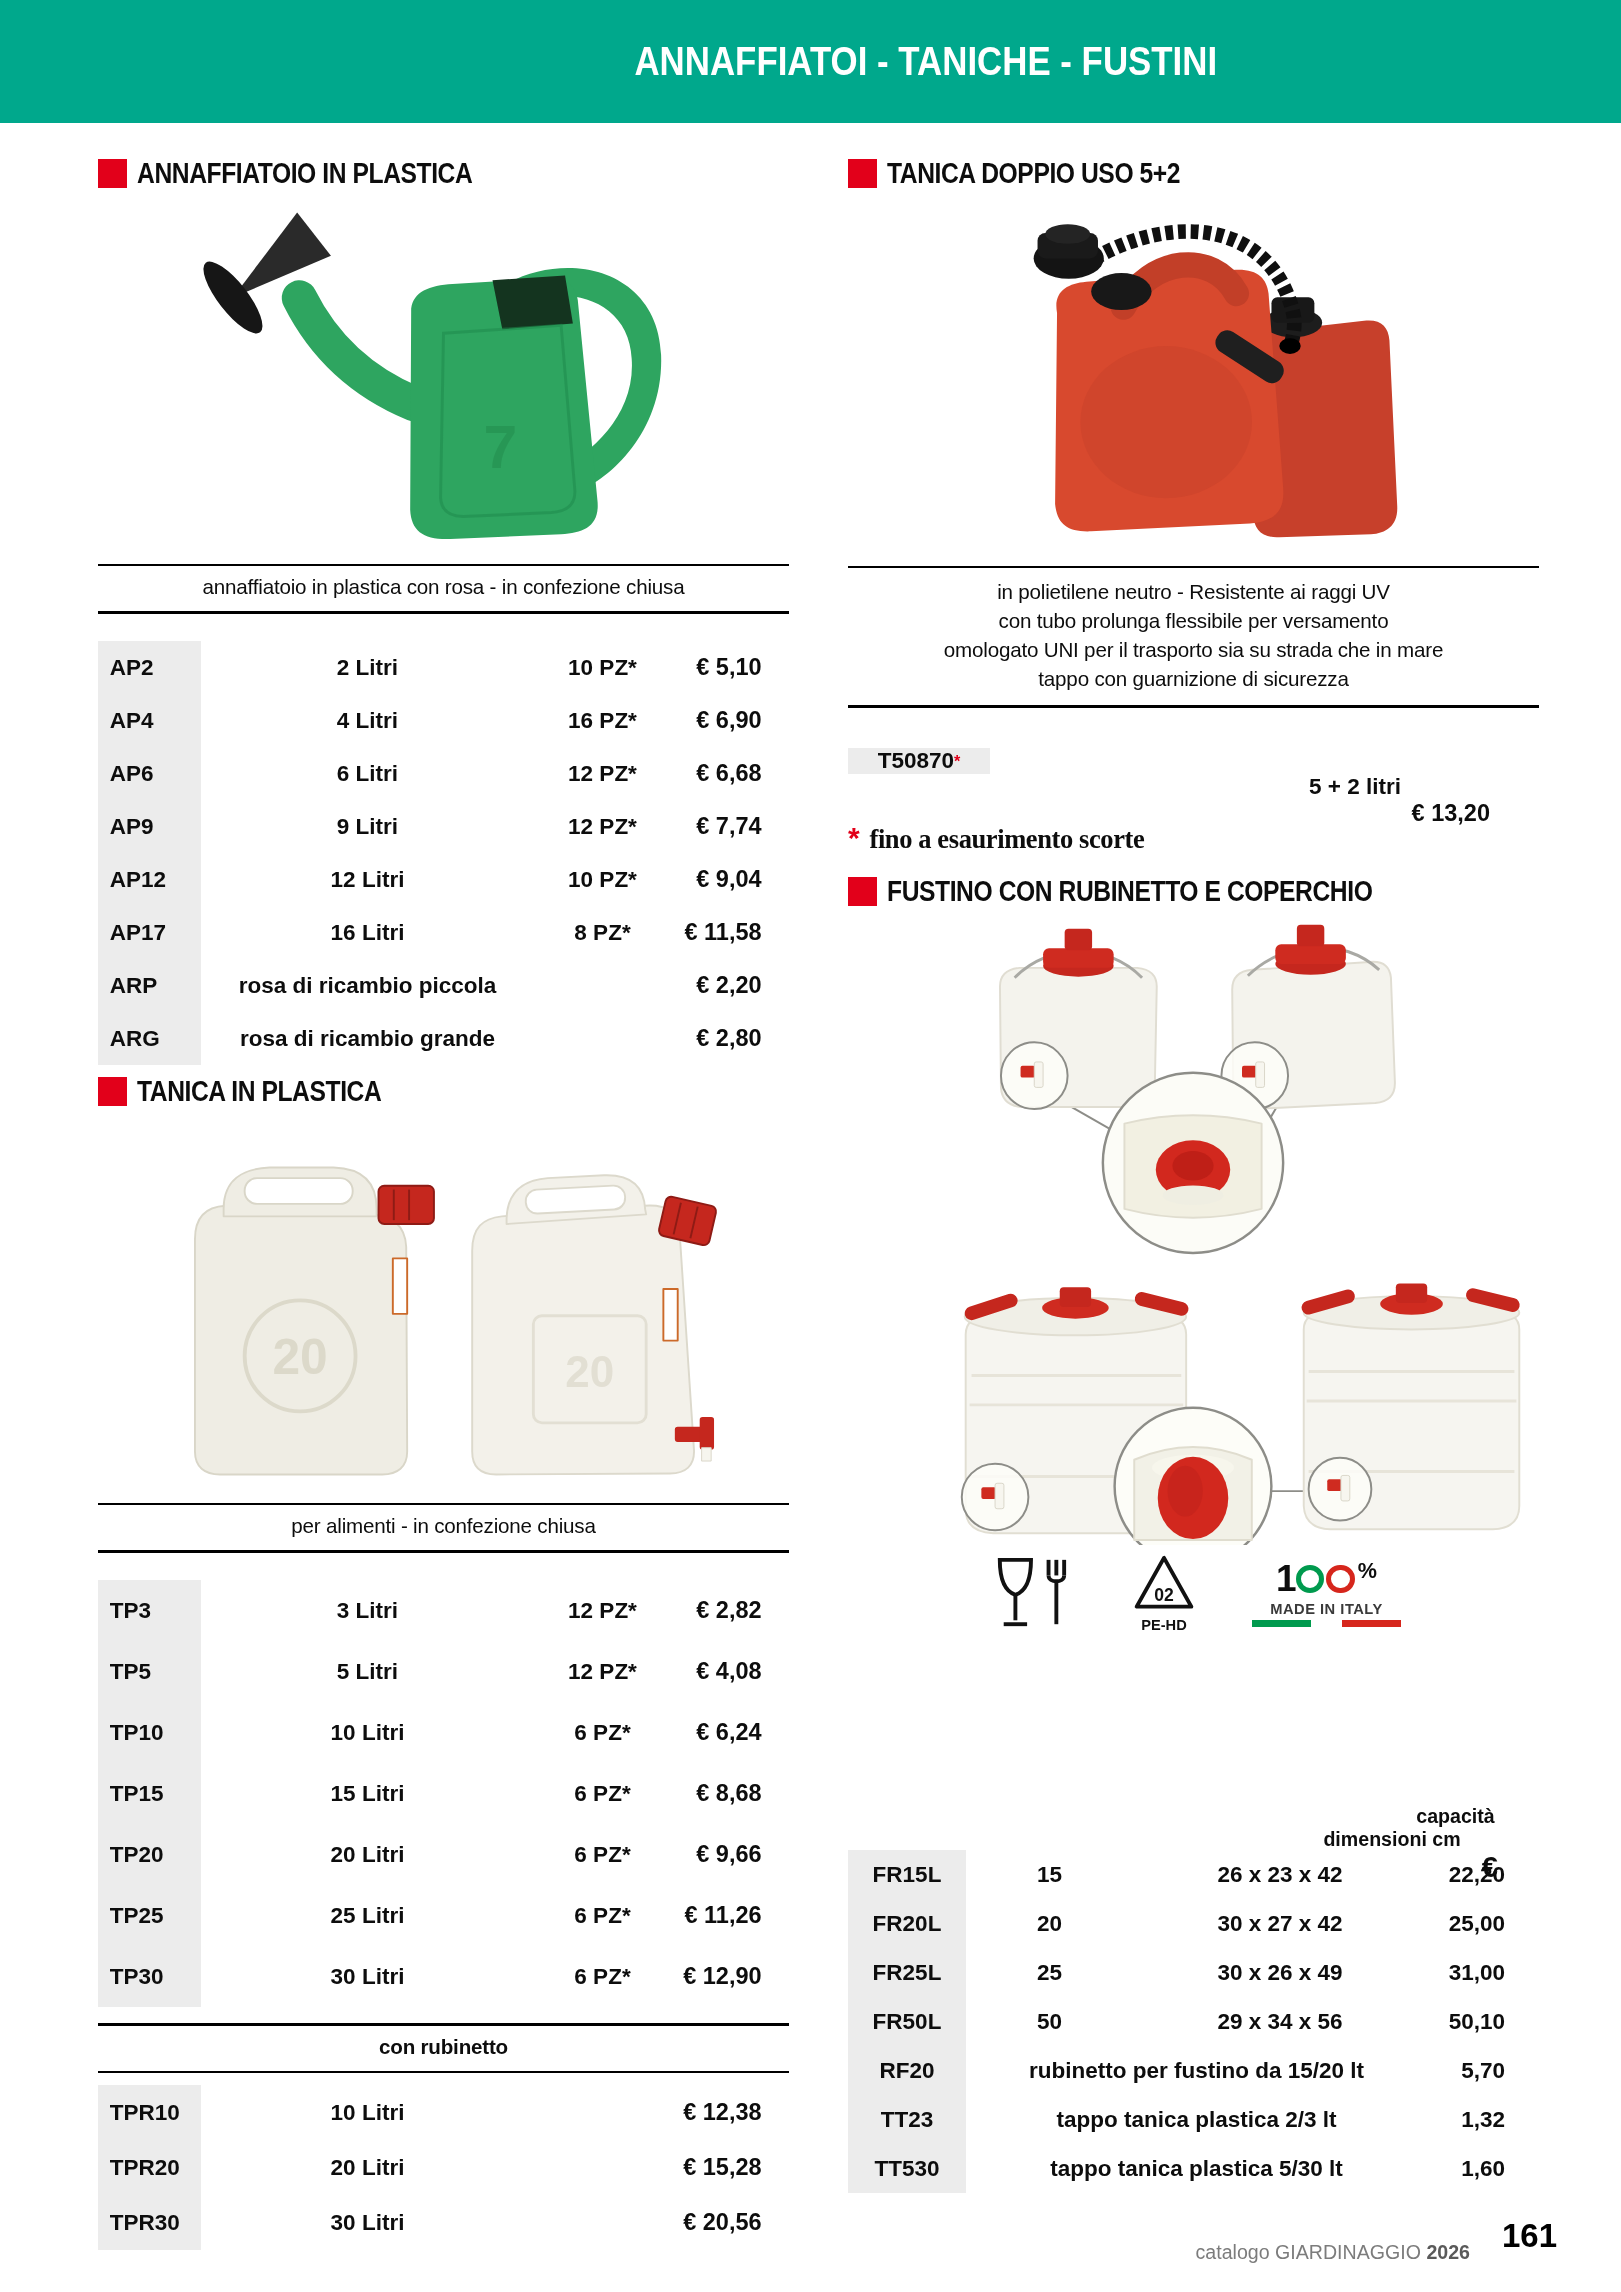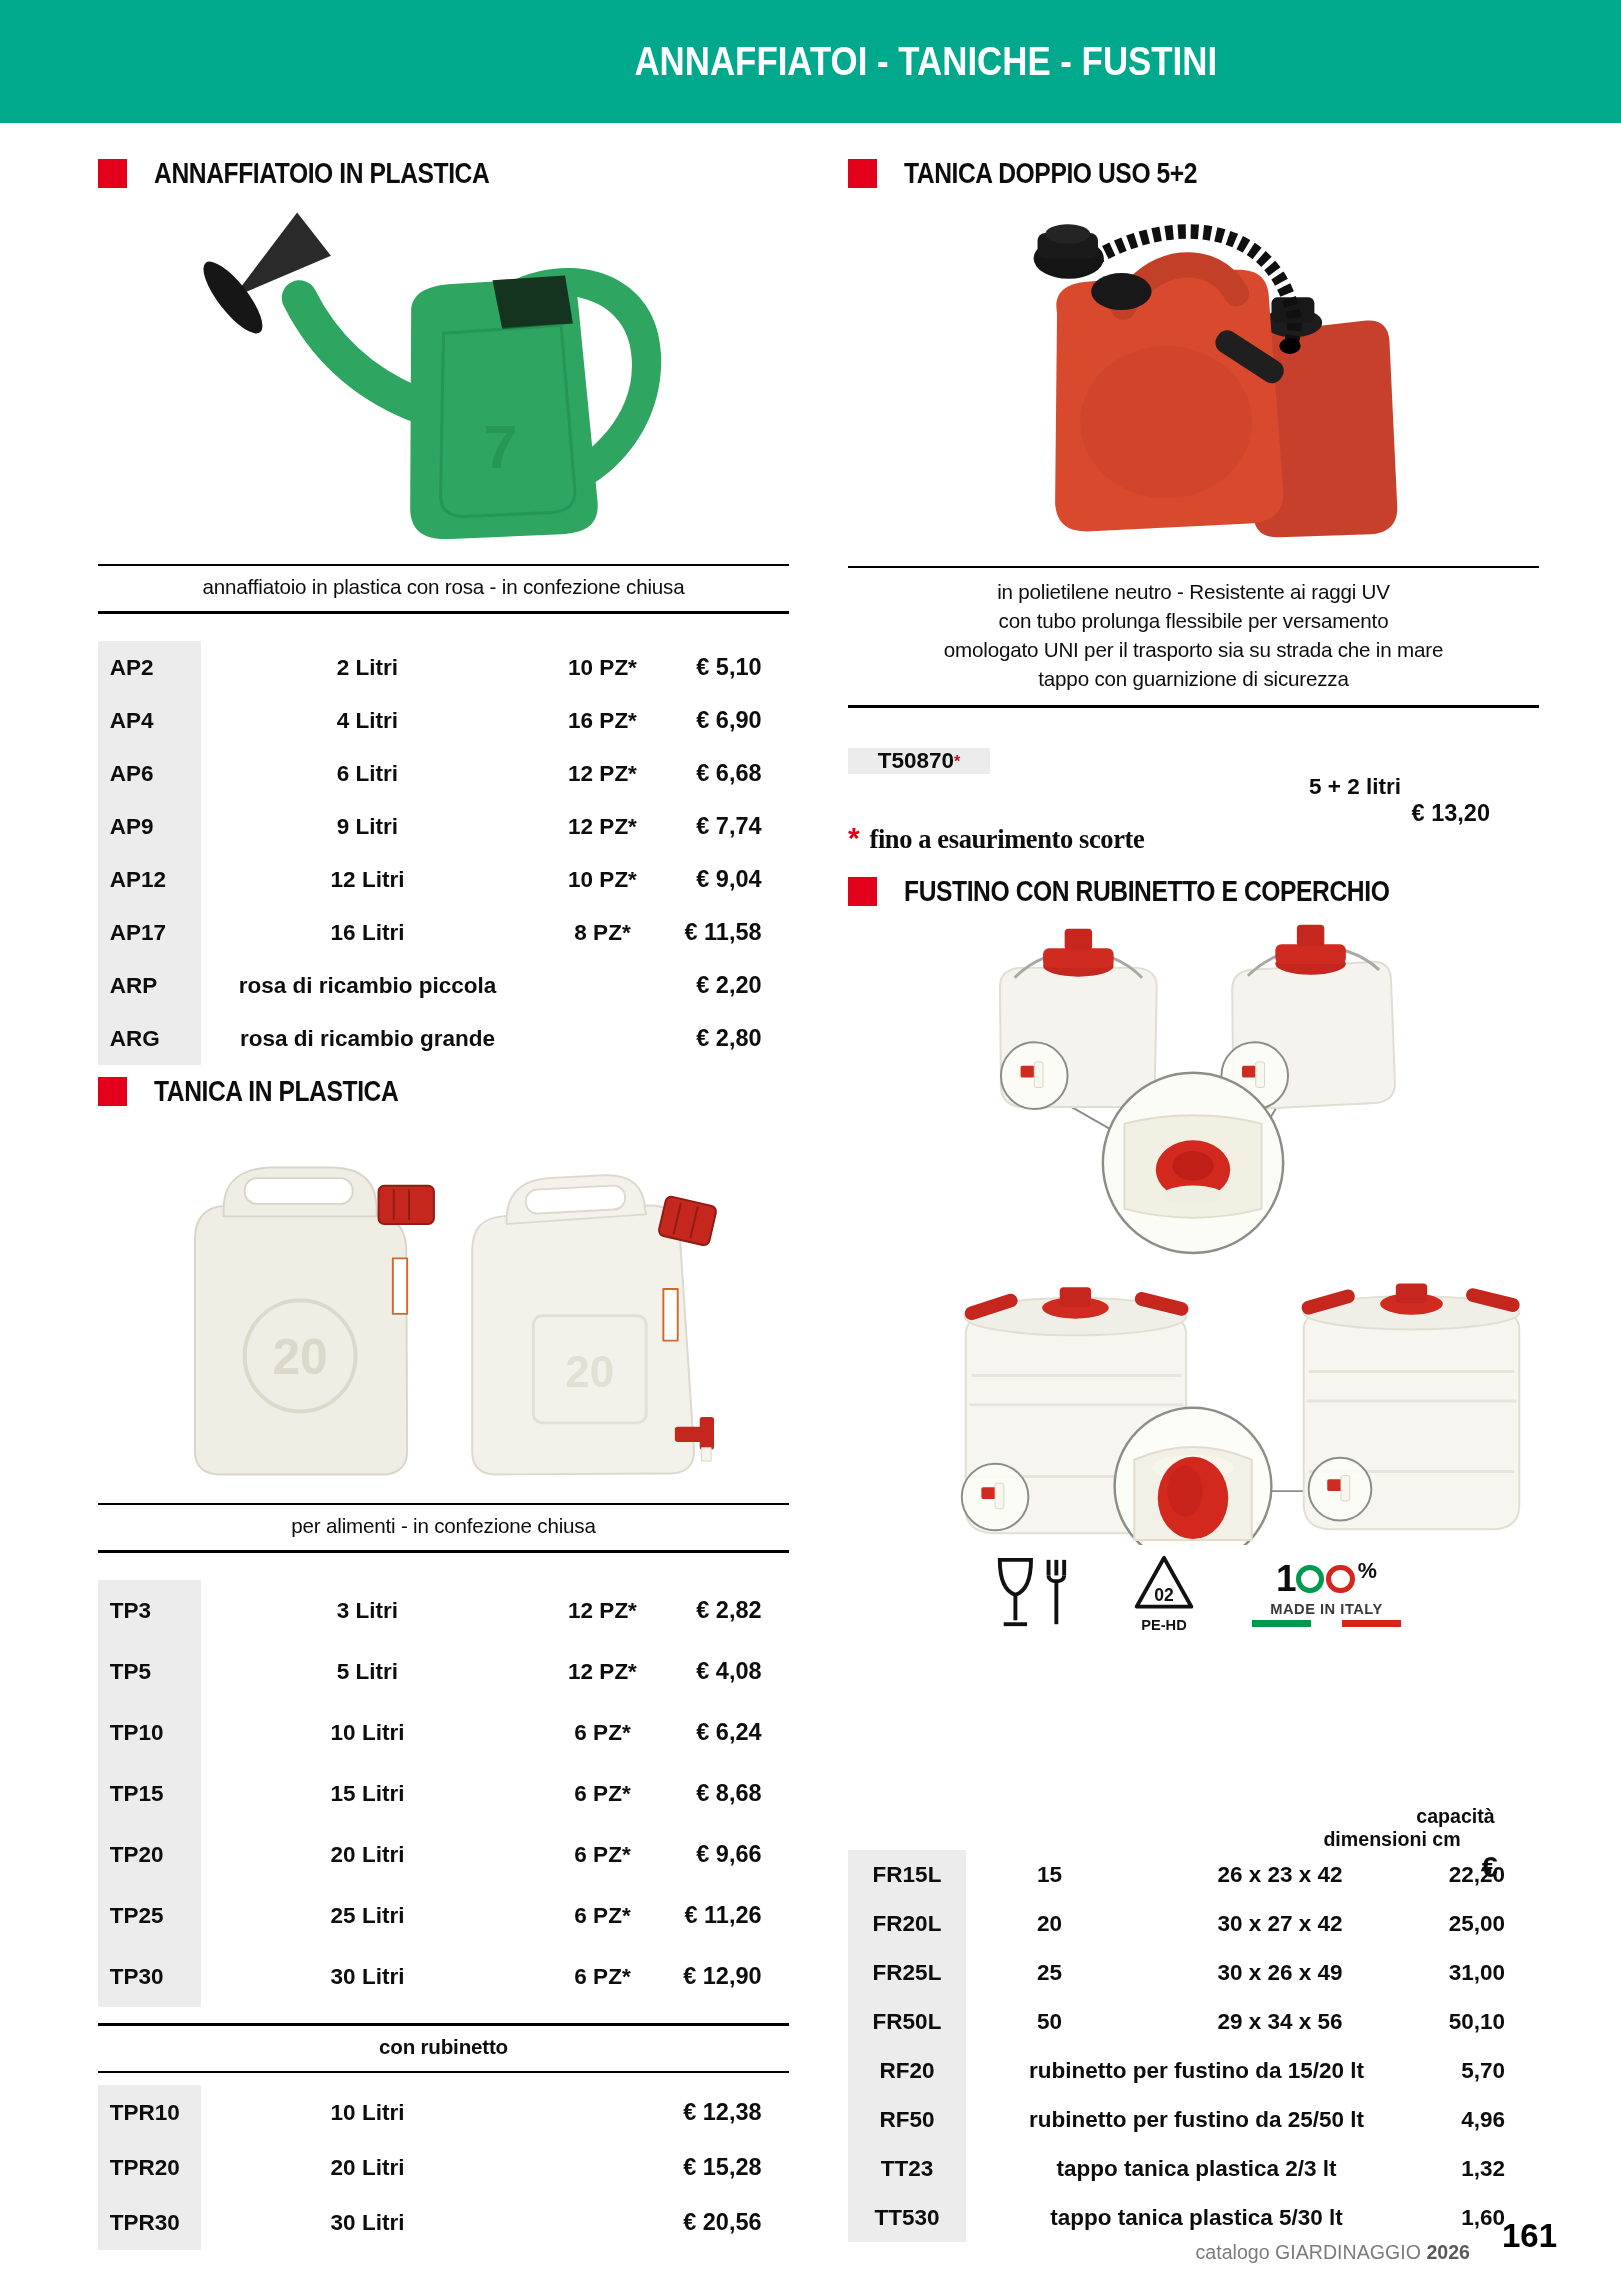--- a/index.html
+++ b/index.html
@@ -17,21 +17,21 @@
   .cond { display:inline-block; transform:scaleX(0.85); transform-origin:center center; white-space:nowrap; }
   .cond-l { display:inline-block; transform:scaleX(0.85); transform-origin:left center; white-space:nowrap; }
 
   
   .col { position:absolute; top:123px; width:691px; }
   #col-left  { left:98px;  height:2169px; }
   #col-right { left:848px;  height:2169px; }
   .blk { position:absolute; left:0; width:691px; box-sizing:border-box; }
 
   
-  .shead { display:flex; align-items:center; gap:27px; height:39px; }
+  .shead { display:flex; align-items:center; gap:10px; height:39px; }
   .red-sq { width:29px; height:29px; background:#e2001a; flex:0 0 auto; }
   .shead-txt { font-size:29px; font-weight:800; letter-spacing:-0.5px; }
 
   
   .band {
     border-top:2px solid #000; border-bottom:3.4px solid #000;
     padding:8.8px 2px 11.8px; font-size:20.6px; font-weight:500; letter-spacing:-0.2px;text-align:center;
   }
   .band.multi { line-height:29px; }
   .band.inv { border-top:3.4px solid #000; border-bottom:2px solid #000; font-weight:700; }
@@ -518,27 +518,20 @@
     </div>
     <div class="trow h50">
       <div class="fcode">
           <span>RF20</span>
         </div>
       <div class="fspan">rubinetto per fustino da 15/20 lt</div>
       <div class="fprice">5,70</div>
     </div>
     <div class="trow h50">
       <div class="fcode">
-          <span>RF50</span>
-        </div>
-      <div class="fspan">rubinetto per fustino da 25/50 lt</div>
-      <div class="fprice">4,96</div>
-    </div>
-    <div class="trow h50">
-      <div class="fcode">
           <span>TT23</span>
         </div>
       <div class="fspan">tappo tanica plastica 2/3 lt</div>
       <div class="fprice">1,32</div>
     </div>
     <div class="trow h50">
       <div class="fcode">
           <span>TT530</span>
         </div>
       <div class="fspan">tappo tanica plastica 5/30 lt</div>

